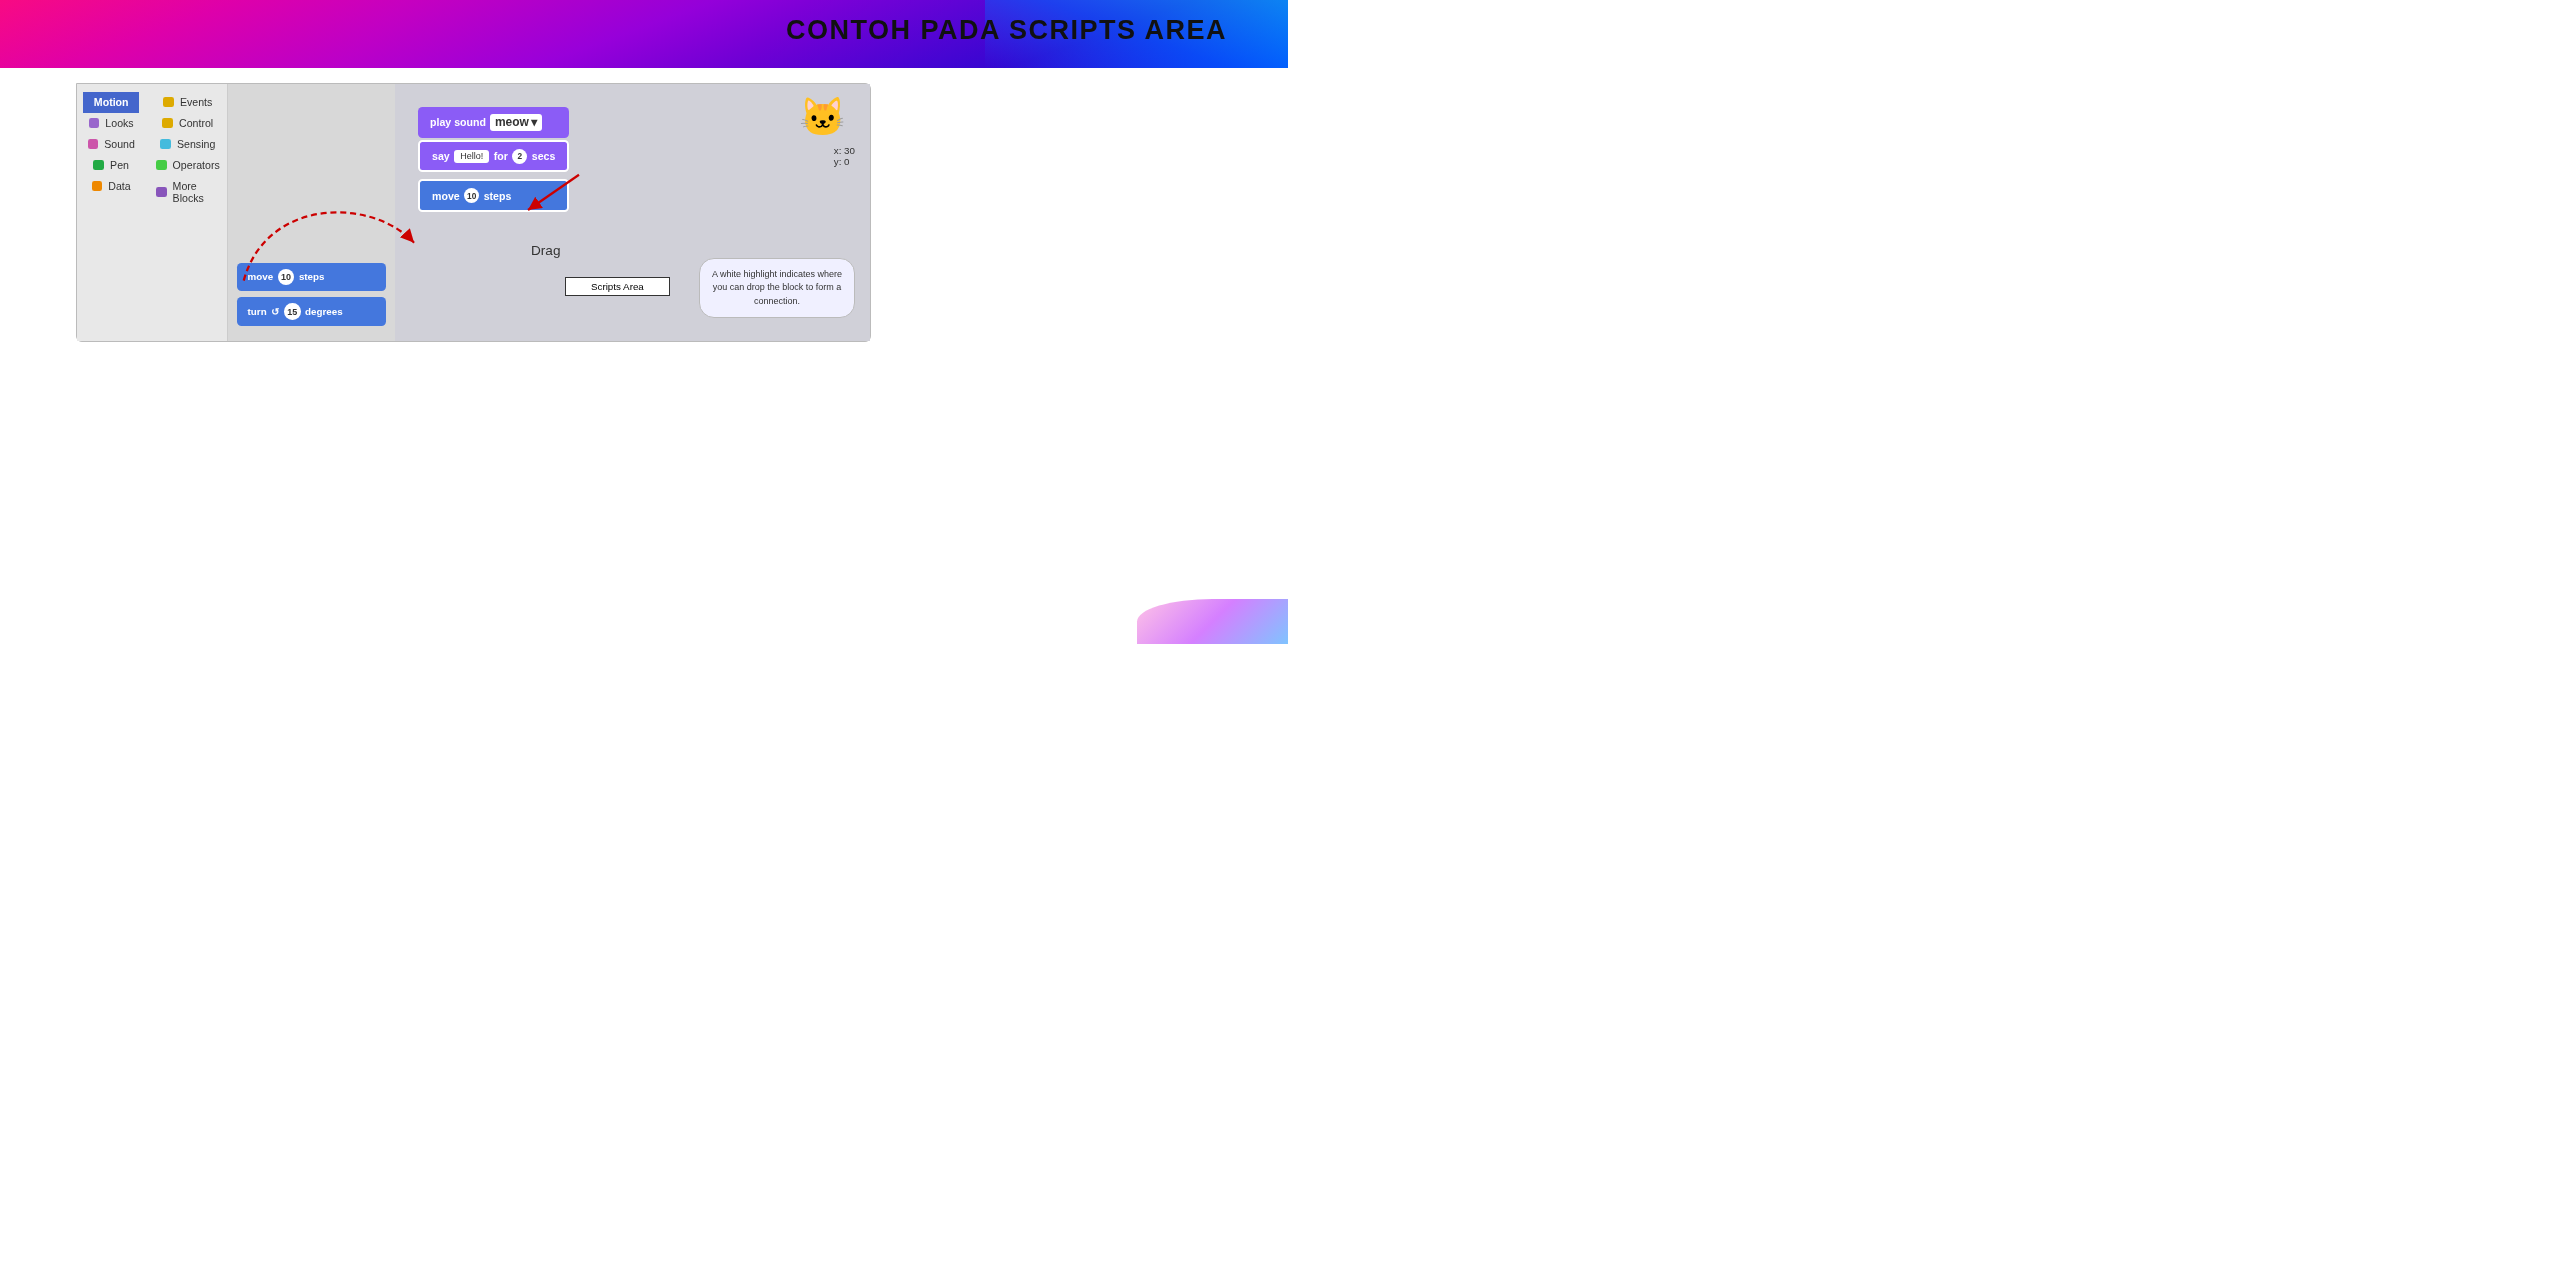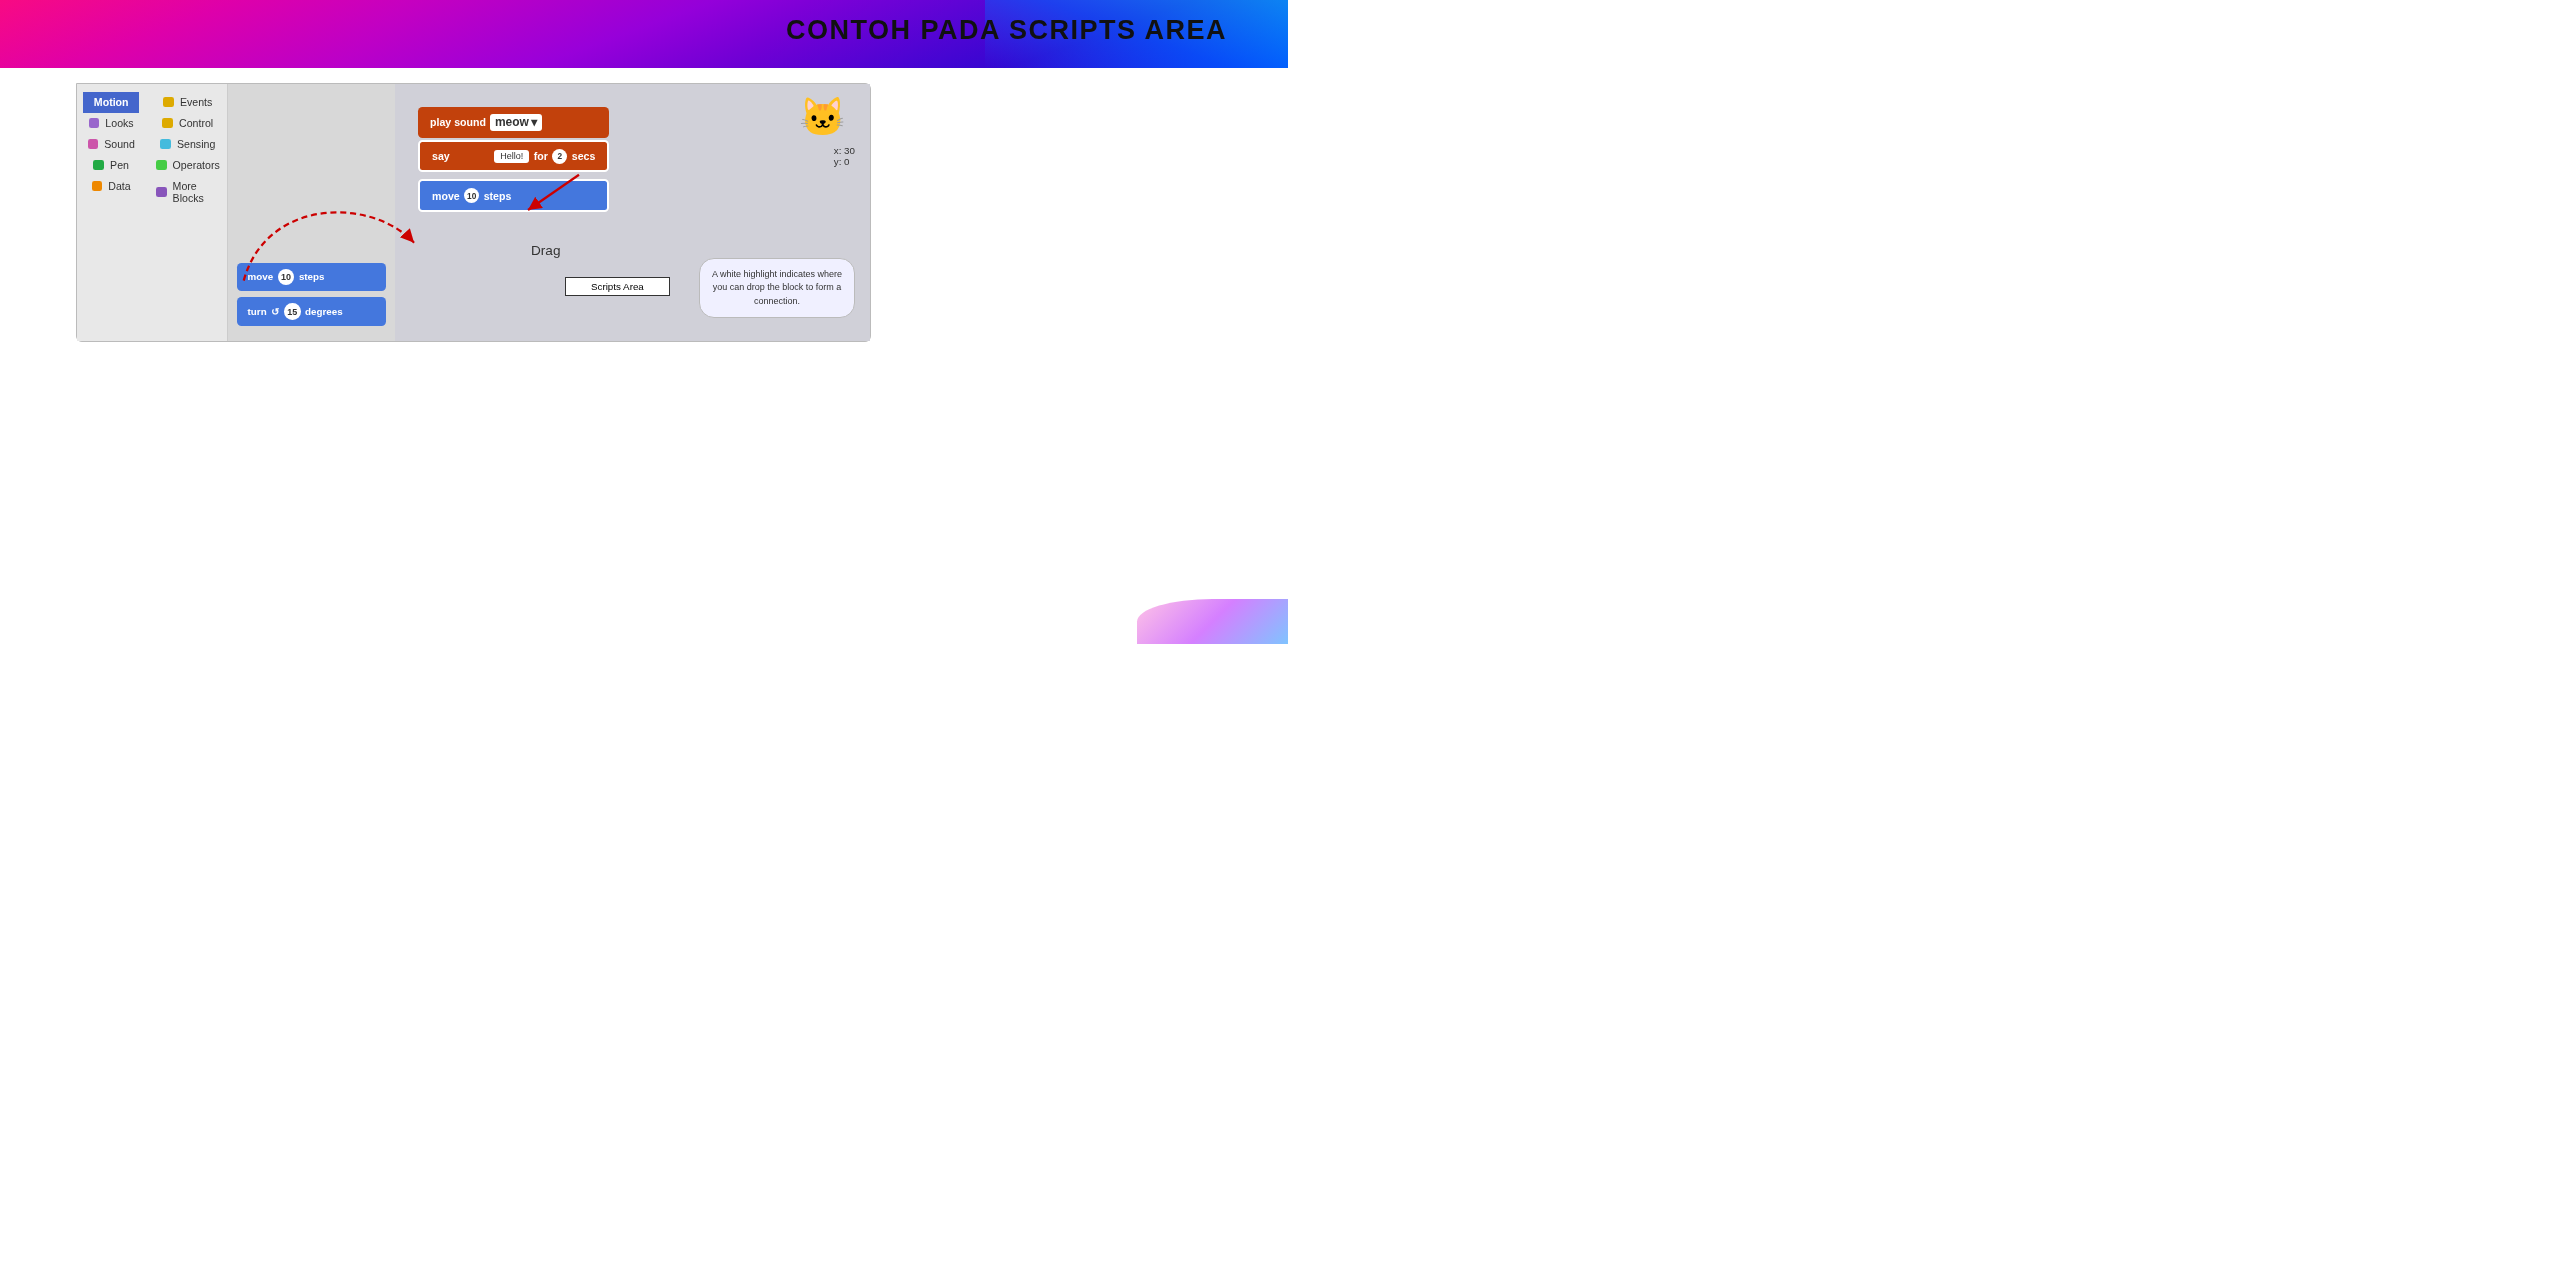--- a/index.html
+++ b/index.html
@@ -190,31 +190,30 @@
       align-items: center;
       padding: 6.8px 12px;
       border-radius: 4.5px;
       font-size: 10.6px;
       font-weight: bold;
       color: #fff;
       gap: 4.5px;
       white-space: nowrap;
       margin-bottom: 2.3px;
     }
-    .scripts-block.purple { background: #c2410c; }
+    .scripts-block.purple { background: #8b5cf6; }
     .scripts-block.blue { background: #4477dd; border: 2.3px solid #fff; }
 
     .inline-input {
       background: #fff;
       color: #333;
       border-radius: 3px;
       padding: 1.5px 6px;
       font-size: 9px;
       font-weight: normal;
-      margin-left: 40px;
     }
 
     .inline-dropdown {
       background: #fff;
       color: #333;
       border-radius: 3px;
       padding: 1.5px 4.5px;
       font-size: 12px;
       display: inline-flex;
       align-items: flex-end;

